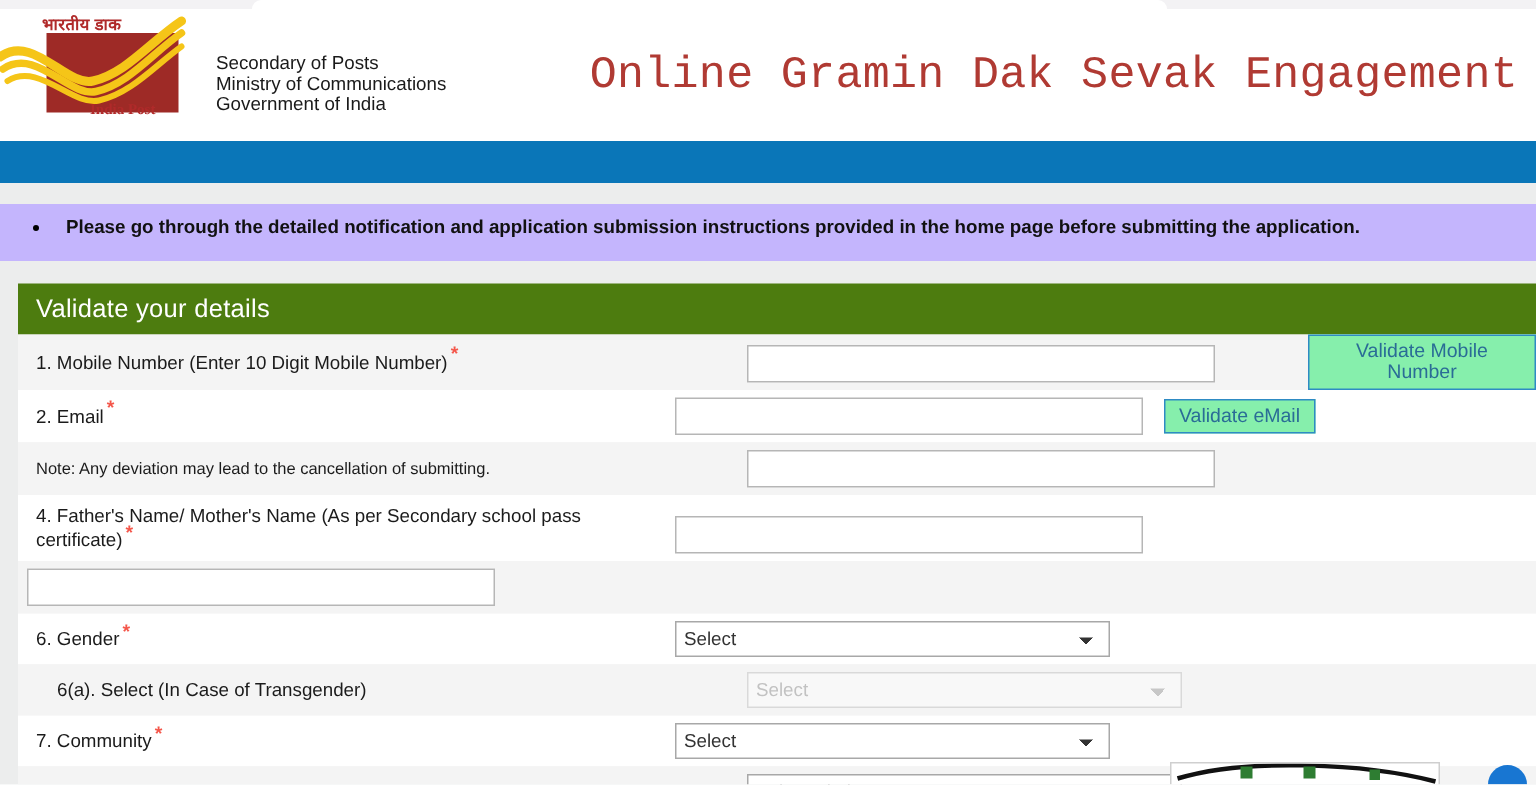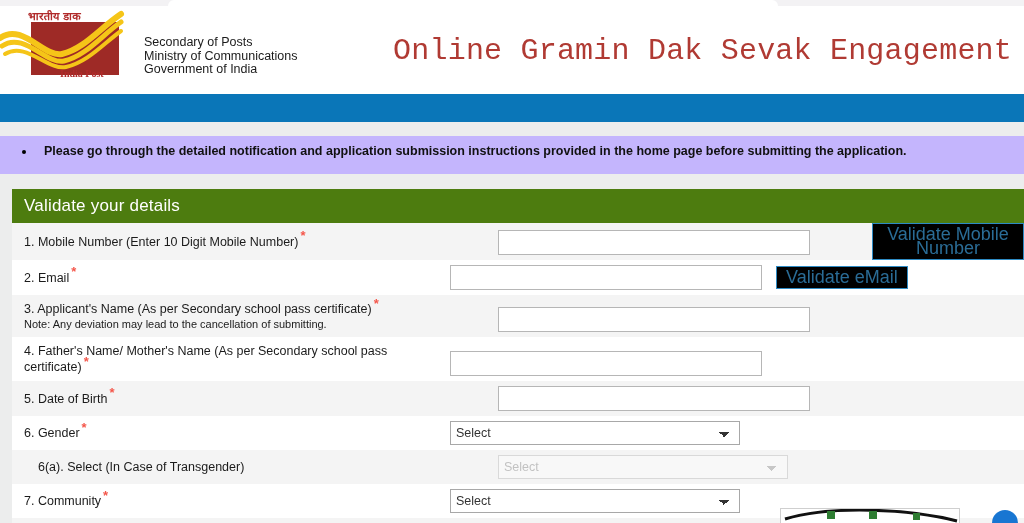--- a/index.html
+++ b/index.html
@@ -200,24 +200,24 @@
       linear-gradient(45deg, transparent 50%, #b5b5b5 50%),
       linear-gradient(135deg, #b5b5b5 50%, transparent 50%);
     background-position:
       calc(100% - 15px) 10px,
       calc(100% - 10px) 10px;
     background-size: 5px 5px, 5px 5px;
     background-repeat: no-repeat;
   }
 
   button.vbtn {
-    background: #000000;
+    background: #86efac;
     border: 1px solid #2e8bc4;
     color: #2a6c96;
-    font-size: 18px;
+    font-size: 13px;
     font-family: "Liberation Sans", sans-serif;
     padding: 3px 9px 4px 9px;
     cursor: pointer;
     line-height: 14px;
   }
 
   
   .captcha-peek {
     position: absolute; left: 780px; top: 508px;
     width: 244px; height: 15px;
@@ -297,41 +297,37 @@
         </div>
         <div class="cell-field">
           <input type="text" class="txt" value="" style="">
         </div>
         <div class="cell-action">
           <button class="vbtn">Validate eMail</button>
         </div>
       </div>
       <div class="row alt">
         <div class="cell-label">
-          <div class="lbl">3. Applicant's Name (As per Secondary school pass certificate)<span class="req">*</span></div>
           <div class="lbl-note">Note: Any deviation may lead to the cancellation of submitting.</div>
         </div>
         <div class="cell-field">
           <input type="text" class="txt" value="" style="">
         </div>
         <div class="cell-action"></div>
       </div>
       <div class="row">
         <div class="cell-label">
           <div class="lbl">4. Father's Name/ Mother's Name (As per Secondary school pass certificate)<span class="req">*</span></div>
         </div>
         <div class="cell-field">
           <input type="text" class="txt" value="" style="">
         </div>
         <div class="cell-action"></div>
       </div>
       <div class="row alt">
-        <div class="cell-label">
-          <div class="lbl">5. Date of Birth<span class="req">*</span></div>
-        </div>
         <div class="cell-field">
           <input type="text" class="txt" value="" style="">
         </div>
         <div class="cell-action"></div>
       </div>
       <div class="row">
         <div class="cell-label">
           <div class="lbl">6. Gender<span class="req">*</span></div>
         </div>
         <div class="cell-field">

